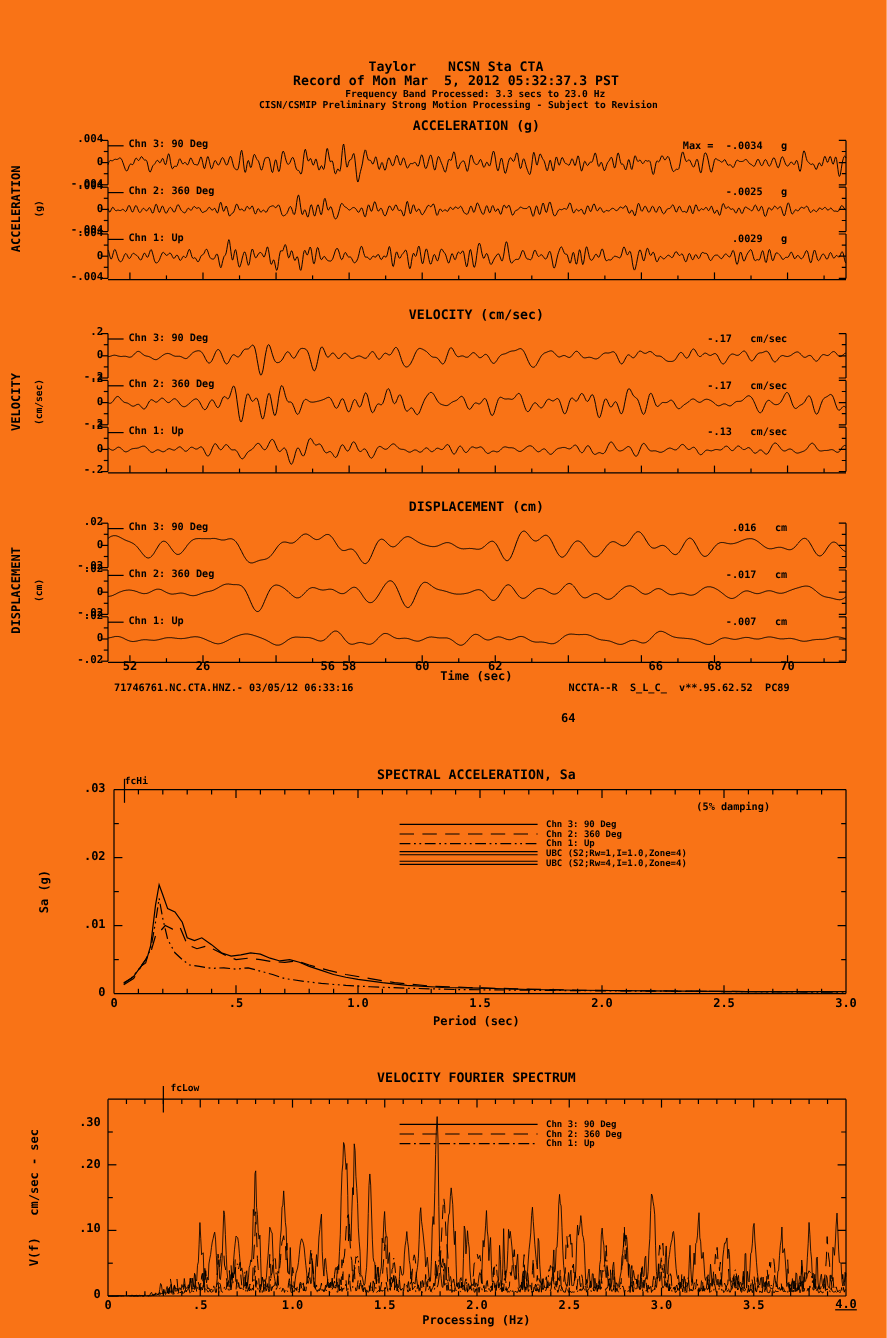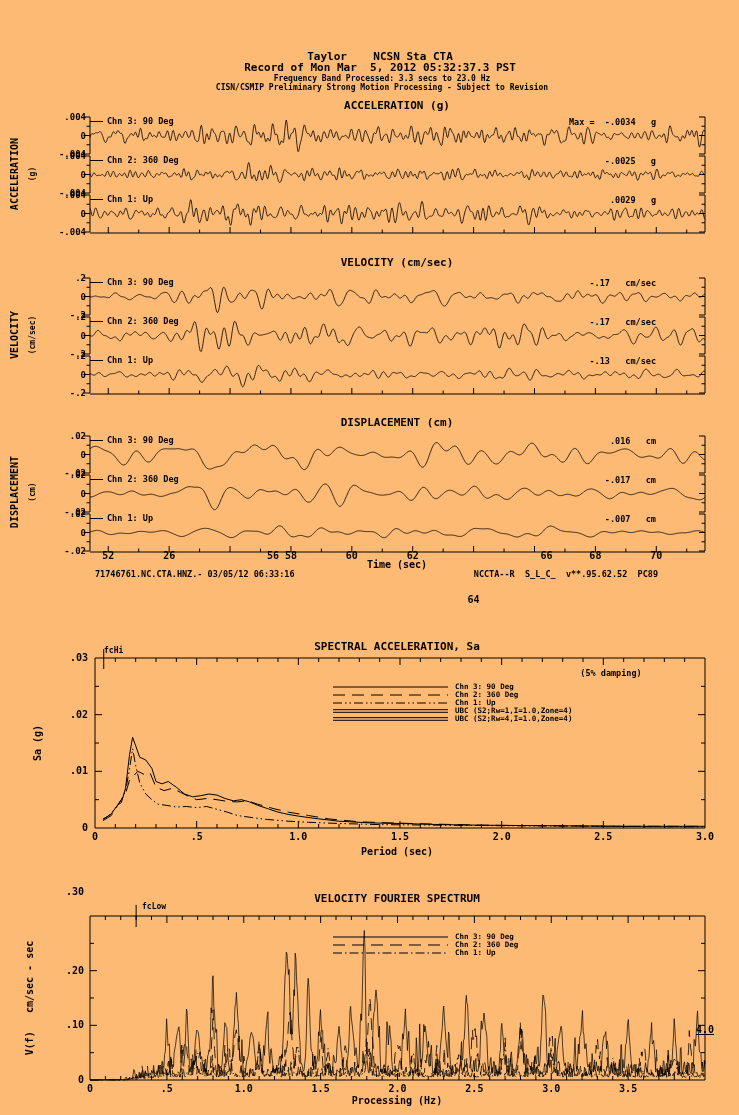--- a/index.html
+++ b/index.html
@@ -1,16 +1,16 @@
 <!DOCTYPE html>
 <html><head>
 <meta charset="utf-8">
 <style>
   html,body{margin:0;padding:0;background:#fff;}
-  .page{position:relative;width:739px;height:1115px;background:#fdba74;overflow:hidden;
+  .page{position:relative;width:739px;height:1115px;background:#f97316;overflow:hidden;
         font-family:"DejaVu Sans Mono","Liberation Mono",monospace;}
   #plot{position:absolute;left:0;top:0;}
   .lb{position:absolute;color:#000;white-space:pre;line-height:1;
       font-family:"DejaVu Sans Mono","Liberation Mono",monospace;}
   .c{transform:translate(-50%,-50%);}
   .r{transform:translate(-100%,-50%);}
   .l{transform:translateY(-50%);}
   .rot{transform:translate(-50%,-50%) rotate(-90deg);}
   .b{font-weight:bold;}
   .f7{font-size:7.5px;}
@@ -393,21 +393,21 @@
       <line x1="333" y1="937" x2="448" y2="937" stroke="#000" stroke-width="1"></line>
       <line x1="333" y1="945" x2="448" y2="945" stroke="#000" stroke-width="1" stroke-dasharray="12,7"></line>
       <line x1="333" y1="953" x2="448" y2="953" stroke="#000" stroke-width="1" stroke-dasharray="9,3,1.5,3"></line>
       <path d="M90.0 1080.0L90.7 1080.0L91.4 1080.0L92.1 1080.0L92.7 1080.0L93.4 1080.0L94.1 1080.0L94.8 1080.0L95.5 1080.0L96.2 1080.0L96.8 1080.0L97.5 1080.0L98.2 1079.9L98.9 1079.9L99.6 1079.9L100.3 1079.9L100.9 1079.9L101.6 1079.9L102.3 1079.8L103.0 1079.9L103.7 1079.9L104.4 1079.9L105.1 1079.9L105.7 1079.8L106.4 1079.9L107.1 1079.7L107.8 1079.8L108.5 1079.9L109.2 1079.9L109.8 1079.9L110.5 1079.9L111.2 1079.9L111.9 1079.9L112.6 1079.9L113.3 1079.9L113.9 1079.9L114.6 1079.9L115.3 1079.9L116.0 1079.9L116.7 1079.9L117.4 1079.8L118.0 1079.8L118.7 1079.9L119.4 1079.9L120.1 1079.9L120.8 1079.9L121.5 1079.9L122.2 1079.9L122.8 1079.9L123.5 1079.9L124.2 1079.8L124.9 1079.7L125.6 1079.8L126.3 1079.7L126.9 1079.5L127.6 1079.7L128.3 1079.4L129.0 1079.2L129.7 1077.4L130.4 1078.2L131.0 1079.4L131.7 1079.4L132.4 1079.0L133.1 1079.2L133.8 1078.7L134.5 1078.9L135.2 1078.0L135.8 1078.4L136.5 1074.4L137.2 1076.5L137.9 1078.9L138.6 1078.2L139.3 1076.1L139.9 1078.5L140.6 1076.6L141.3 1077.6L142.0 1076.9L142.7 1075.3L143.4 1077.9L144.0 1078.6L144.7 1078.2L145.4 1078.1L146.1 1078.1L146.8 1077.6L147.5 1078.3L148.1 1078.2L148.8 1077.3L149.5 1075.4L150.2 1077.5L150.9 1076.4L151.6 1075.8L152.3 1078.0L152.9 1077.4L153.6 1077.3L154.3 1074.0L155.0 1074.1L155.7 1077.4L156.4 1075.3L157.0 1072.4L157.7 1074.9L158.4 1077.6L159.1 1076.9L159.8 1077.4L160.5 1077.0L161.1 1075.8L161.8 1077.2L162.5 1071.3L163.2 1071.6L163.9 1076.5L164.6 1075.6L165.3 1068.6L165.9 1071.3L166.6 1075.0L167.3 1069.3L168.0 1073.8L168.7 1075.0L169.4 1070.9L170.0 1071.1L170.7 1076.9L171.4 1074.3L172.1 1074.5L172.8 1075.7L173.5 1076.8L174.1 1076.1L174.8 1075.2L175.5 1076.5L176.2 1076.8L176.9 1076.4L177.6 1076.3L178.2 1070.4L178.9 1071.9L179.6 1077.0L180.3 1077.0L181.0 1070.0L181.7 1067.2L182.4 1077.0L183.0 1069.2L183.7 1070.7L184.4 1076.1L185.1 1076.8L185.8 1076.6L186.5 1076.0L187.1 1071.9L187.8 1074.5L188.5 1074.3L189.2 1068.6L189.9 1073.0L190.6 1076.7L191.2 1075.8L191.9 1074.0L192.6 1074.8L193.3 1068.4L194.0 1070.3L194.7 1063.2L195.4 1060.1L196.0 1059.3L196.7 1053.8L197.4 1053.4L198.1 1053.4L198.8 1057.5L199.5 1054.6L200.1 1051.9L200.8 1064.2L201.5 1071.4L202.2 1071.5L202.9 1075.6L203.6 1062.4L204.2 1059.8L204.9 1076.7L205.6 1068.5L206.3 1077.0L207.0 1073.1L207.7 1074.7L208.3 1070.0L209.0 1076.8L209.7 1075.1L210.4 1073.3L211.1 1075.2L211.8 1062.7L212.5 1054.9L213.1 1076.4L213.8 1067.2L214.5 1071.8L215.2 1075.6L215.9 1074.3L216.6 1077.0L217.2 1069.1L217.9 1071.0L218.6 1077.0L219.3 1076.3L220.0 1072.3L220.7 1076.9L221.3 1067.7L222.0 1074.1L222.7 1071.4L223.4 1071.5L224.1 1076.5L224.8 1075.1L225.5 1065.5L226.1 1062.6L226.8 1060.6L227.5 1051.2L228.2 1048.4L228.9 1047.7L229.6 1050.0L230.2 1062.9L230.9 1064.4L231.6 1063.2L232.3 1073.7L233.0 1074.0L233.7 1073.1L234.3 1076.0L235.0 1076.0L235.7 1073.5L236.4 1074.2L237.1 1077.0L237.8 1074.4L238.4 1074.0L239.1 1075.6L239.8 1076.3L240.5 1068.9L241.2 1065.6L241.9 1073.0L242.6 1077.0L243.2 1077.0L243.9 1076.9L244.6 1075.7L245.3 1076.3L246.0 1073.9L246.7 1072.3L247.3 1077.0L248.0 1076.0L248.7 1076.5L249.4 1076.8L250.1 1070.1L250.8 1073.8L251.4 1072.2L252.1 1071.7L252.8 1075.6L253.5 1074.4L254.2 1075.5L254.9 1075.8L255.6 1069.5L256.2 1068.3L256.9 1067.5L257.6 1060.9L258.3 1052.3L259.0 1054.3L259.7 1044.6L260.3 1057.1L261.0 1060.6L261.7 1067.0L262.4 1073.5L263.1 1072.8L263.8 1070.8L264.4 1076.9L265.1 1075.1L265.8 1075.8L266.5 1075.2L267.2 1072.9L267.9 1069.2L268.5 1076.9L269.2 1074.7L269.9 1076.5L270.6 1075.5L271.3 1071.1L272.0 1075.8L272.7 1070.5L273.3 1068.3L274.0 1075.5L274.7 1077.0L275.4 1077.0L276.1 1076.4L276.8 1074.5L277.4 1073.1L278.1 1069.9L278.8 1067.6L279.5 1072.3L280.2 1076.4L280.9 1076.6L281.5 1076.8L282.2 1070.7L282.9 1071.3L283.6 1075.3L284.3 1071.7L285.0 1076.2L285.7 1073.6L286.3 1074.4L287.0 1072.4L287.7 1072.9L288.4 1067.0L289.1 1076.8L289.8 1076.1L290.4 1069.2L291.1 1060.7L291.8 1071.6L292.5 1076.1L293.2 1074.7L293.9 1073.1L294.5 1062.3L295.2 1062.4L295.9 1055.2L296.6 1047.3L297.3 1048.2L298.0 1047.0L298.6 1049.0L299.3 1060.6L300.0 1062.3L300.7 1070.9L301.4 1072.1L302.1 1075.1L302.8 1076.5L303.4 1073.8L304.1 1073.1L304.8 1076.8L305.5 1074.2L306.2 1076.6L306.9 1076.7L307.5 1076.4L308.2 1073.0L308.9 1070.2L309.6 1070.6L310.3 1075.2L311.0 1076.9L311.6 1075.6L312.3 1069.0L313.0 1071.6L313.7 1077.0L314.4 1076.6L315.1 1075.7L315.8 1075.5L316.4 1076.5L317.1 1075.3L317.8 1075.2L318.5 1076.2L319.2 1075.1L319.9 1076.0L320.5 1075.0L321.2 1074.4L321.9 1068.6L322.6 1073.0L323.3 1076.2L324.0 1077.0L324.6 1073.0L325.3 1068.8L326.0 1072.4L326.7 1057.9L327.4 1056.5L328.1 1048.4L328.7 1052.2L329.4 1058.4L330.1 1068.1L330.8 1070.9L331.5 1075.1L332.2 1076.7L332.9 1073.6L333.5 1074.3L334.2 1075.2L334.9 1075.3L335.6 1074.1L336.3 1076.0L337.0 1069.8L337.6 1071.9L338.3 1072.8L339.0 1071.1L339.7 1076.4L340.4 1076.4L341.1 1074.3L341.7 1075.8L342.4 1059.6L343.1 1066.4L343.8 1074.8L344.5 1073.8L345.2 1073.0L345.9 1071.8L346.5 1076.6L347.2 1076.5L347.9 1072.3L348.6 1070.7L349.3 1076.4L350.0 1076.9L350.6 1076.3L351.3 1075.9L352.0 1077.0L352.7 1076.2L353.4 1076.1L354.1 1076.7L354.7 1075.5L355.4 1069.3L356.1 1067.6L356.8 1075.0L357.5 1074.0L358.2 1071.9L358.8 1076.2L359.5 1076.3L360.2 1076.8L360.9 1076.2L361.6 1075.9L362.3 1073.4L363.0 1063.2L363.6 1060.2L364.3 1064.9L365.0 1056.3L365.7 1053.2L366.4 1038.7L367.1 1051.0L367.7 1054.0L368.4 1057.7L369.1 1048.9L369.8 1062.8L370.5 1072.0L371.2 1072.1L371.8 1068.6L372.5 1075.4L373.2 1065.9L373.9 1075.1L374.6 1075.1L375.3 1075.4L376.0 1070.9L376.6 1077.0L377.3 1075.2L378.0 1075.7L378.7 1076.2L379.4 1072.5L380.1 1075.6L380.7 1069.0L381.4 1071.0L382.1 1073.9L382.8 1073.0L383.5 1076.1L384.2 1076.7L384.8 1068.6L385.5 1075.2L386.2 1070.6L386.9 1073.7L387.6 1076.1L388.3 1075.2L388.9 1068.0L389.6 1076.8L390.3 1068.2L391.0 1074.1L391.7 1073.7L392.4 1073.6L393.1 1075.3L393.7 1070.8L394.4 1069.9L395.1 1076.5L395.8 1076.9L396.5 1074.1L397.2 1075.2L397.8 1073.0L398.5 1070.0L399.2 1077.0L399.9 1072.4L400.6 1071.8L401.3 1072.8L401.9 1075.6L402.6 1074.6L403.3 1071.2L404.0 1076.6L404.7 1073.8L405.4 1075.7L406.1 1076.6L406.7 1076.8L407.4 1073.7L408.1 1074.5L408.8 1076.4L409.5 1075.4L410.2 1072.9L410.8 1066.8L411.5 1058.4L412.2 1055.6L412.9 1053.4L413.6 1053.5L414.3 1062.9L414.9 1064.0L415.6 1068.8L416.3 1074.4L417.0 1074.3L417.7 1073.0L418.4 1076.7L419.0 1069.4L419.7 1075.7L420.4 1064.7L421.1 1059.0L421.8 1073.7L422.5 1075.9L423.2 1077.0L423.8 1076.0L424.5 1076.6L425.2 1076.0L425.9 1074.7L426.6 1076.8L427.3 1075.4L427.9 1076.6L428.6 1075.8L429.3 1075.9L430.0 1076.7L430.7 1076.7L431.4 1076.9L432.0 1075.4L432.7 1076.1L433.4 1076.8L434.1 1074.0L434.8 1072.0L435.5 1075.9L436.2 1062.9L436.8 1066.7L437.5 1076.7L438.2 1070.0L438.9 1069.3L439.6 1071.6L440.3 1076.2L440.9 1074.7L441.6 1075.3L442.3 1076.4L443.0 1077.0L443.7 1074.3L444.4 1076.7L445.0 1072.6L445.7 1073.3L446.4 1075.8L447.1 1069.9L447.8 1062.9L448.5 1072.9L449.1 1076.8L449.8 1073.1L450.5 1067.3L451.2 1076.8L451.9 1065.7L452.6 1074.7L453.3 1071.5L453.9 1074.2L454.6 1075.8L455.3 1074.1L456.0 1069.7L456.7 1067.7L457.4 1058.1L458.0 1059.0L458.7 1054.6L459.4 1056.3L460.1 1055.3L460.8 1062.2L461.5 1068.6L462.1 1071.8L462.8 1075.4L463.5 1074.2L464.2 1074.6L464.9 1077.0L465.6 1074.5L466.3 1071.2L466.9 1071.2L467.6 1076.5L468.3 1073.9L469.0 1075.1L469.7 1076.6L470.4 1076.7L471.0 1077.0L471.7 1074.3L472.4 1070.0L473.1 1074.4L473.8 1076.9L474.5 1077.0L475.1 1075.9L475.8 1077.0L476.5 1076.9L477.2 1076.6L477.9 1076.8L478.6 1076.6L479.2 1076.7L479.9 1077.0L480.6 1075.7L481.3 1076.4L482.0 1074.0L482.7 1073.6L483.4 1075.6L484.0 1074.0L484.7 1075.5L485.4 1074.9L486.1 1073.0L486.8 1071.4L487.5 1075.3L488.1 1071.9L488.8 1076.8L489.5 1076.0L490.2 1074.2L490.9 1074.5L491.6 1075.2L492.2 1074.3L492.9 1077.0L493.6 1076.9L494.3 1077.0L495.0 1072.5L495.7 1072.6L496.4 1073.2L497.0 1068.4L497.7 1076.3L498.4 1072.2L499.1 1073.6L499.8 1066.0L500.5 1074.5L501.1 1073.6L501.8 1058.6L502.5 1059.7L503.2 1058.8L503.9 1051.5L504.6 1051.0L505.2 1036.4L505.9 1055.9L506.6 1059.6L507.3 1066.1L508.0 1065.7L508.7 1072.6L509.3 1075.0L510.0 1076.2L510.7 1075.4L511.4 1071.2L512.1 1073.7L512.8 1076.8L513.5 1075.8L514.1 1073.4L514.8 1075.8L515.5 1077.0L516.2 1075.7L516.9 1073.6L517.6 1074.6L518.2 1074.3L518.9 1071.6L519.6 1073.1L520.3 1077.0L521.0 1075.0L521.7 1076.3L522.3 1076.7L523.0 1076.9L523.7 1075.2L524.4 1073.3L525.1 1077.0L525.8 1068.9L526.5 1068.1L527.1 1075.8L527.8 1076.7L528.5 1071.7L529.2 1072.5L529.9 1074.3L530.6 1066.0L531.2 1069.3L531.9 1072.0L532.6 1073.9L533.3 1073.9L534.0 1059.4L534.7 1066.0L535.3 1076.3L536.0 1072.1L536.7 1073.5L537.4 1068.7L538.1 1063.5L538.8 1072.6L539.4 1076.7L540.1 1076.8L540.8 1076.2L541.5 1073.5L542.2 1070.5L542.9 1077.0L543.6 1075.1L544.2 1075.4L544.9 1074.2L545.6 1074.1L546.3 1071.2L547.0 1073.8L547.7 1065.9L548.3 1064.3L549.0 1061.3L549.7 1060.5L550.4 1055.6L551.1 1047.5L551.8 1058.1L552.4 1056.9L553.1 1064.6L553.8 1064.3L554.5 1069.8L555.2 1072.4L555.9 1066.3L556.6 1068.6L557.2 1075.8L557.9 1074.1L558.6 1074.1L559.3 1072.1L560.0 1076.6L560.7 1076.4L561.3 1072.9L562.0 1072.5L562.7 1077.0L563.4 1076.8L564.1 1075.1L564.8 1076.1L565.4 1069.1L566.1 1071.3L566.8 1073.6L567.5 1068.6L568.2 1069.4L568.9 1076.6L569.5 1071.9L570.2 1076.2L570.9 1077.0L571.6 1074.9L572.3 1077.0L573.0 1067.1L573.7 1064.0L574.3 1072.8L575.0 1076.1L575.7 1077.0L576.4 1072.1L577.1 1066.1L577.8 1073.8L578.4 1075.7L579.1 1074.8L579.8 1073.1L580.5 1066.3L581.2 1069.5L581.9 1076.3L582.5 1073.1L583.2 1076.9L583.9 1076.8L584.6 1072.8L585.3 1076.0L586.0 1072.1L586.7 1073.4L587.3 1076.1L588.0 1076.7L588.7 1075.4L589.4 1075.1L590.1 1062.3L590.8 1066.6L591.4 1077.0L592.1 1076.4L592.8 1075.8L593.5 1076.1L594.2 1077.0L594.9 1075.0L595.5 1070.1L596.2 1073.3L596.9 1076.9L597.6 1076.4L598.3 1077.0L599.0 1076.1L599.6 1070.2L600.3 1066.3L601.0 1072.4L601.7 1076.5L602.4 1074.7L603.1 1077.1L603.8 1076.3L604.4 1075.5L605.1 1072.9L605.8 1077.1L606.5 1073.0L607.2 1074.3L607.9 1076.7L608.5 1076.9L609.2 1075.0L609.9 1066.3L610.6 1064.6L611.3 1067.9L612.0 1059.4L612.6 1058.5L613.3 1058.2L614.0 1065.3L614.7 1071.4L615.4 1074.8L616.1 1075.0L616.8 1072.3L617.4 1076.3L618.1 1076.9L618.8 1072.3L619.5 1063.5L620.2 1073.2L620.9 1074.0L621.5 1075.1L622.2 1076.3L622.9 1077.1L623.6 1073.7L624.3 1076.7L625.0 1072.5L625.6 1070.9L626.3 1074.9L627.0 1077.2L627.7 1074.3L628.4 1068.9L629.1 1069.3L629.7 1075.0L630.4 1076.7L631.1 1073.2L631.8 1069.8L632.5 1073.0L633.2 1077.0L633.9 1075.9L634.5 1077.0L635.2 1077.2L635.9 1071.8L636.6 1070.6L637.3 1076.3L638.0 1066.5L638.6 1069.8L639.3 1076.5L640.0 1077.2L640.7 1077.2L641.4 1077.0L642.1 1074.1L642.7 1070.9L643.4 1072.0L644.1 1076.0L644.8 1077.3L645.5 1077.0L646.2 1075.6L646.9 1076.1L647.5 1076.6L648.2 1075.9L648.9 1077.0L649.6 1074.9L650.3 1074.3L651.0 1076.4L651.6 1072.0L652.3 1075.6L653.0 1076.5L653.7 1075.8L654.4 1075.9L655.1 1076.1L655.7 1077.3L656.4 1077.2L657.1 1073.9L657.8 1070.1L658.5 1077.3L659.2 1070.3L659.8 1074.7L660.5 1076.4L661.2 1076.5L661.9 1070.7L662.6 1076.5L663.3 1073.3L664.0 1076.4L664.6 1075.8L665.3 1076.3L666.0 1070.8L666.7 1077.3L667.4 1067.4L668.1 1069.4L668.7 1076.5L669.4 1071.3L670.1 1066.0L670.8 1059.0L671.5 1059.7L672.2 1065.3L672.8 1061.9L673.5 1060.8L674.2 1059.0L674.9 1059.9L675.6 1060.8L676.3 1062.9L677.0 1068.8L677.6 1066.9L678.3 1071.6L679.0 1074.5L679.7 1075.3L680.4 1075.4L681.1 1073.2L681.7 1076.0L682.4 1077.4L683.1 1076.8L683.8 1075.6L684.5 1076.8L685.2 1077.2L685.8 1077.5L686.5 1073.1L687.2 1069.5L687.9 1075.6L688.6 1075.0L689.3 1073.9L689.9 1076.3L690.6 1076.0L691.3 1075.4L692.0 1077.3L692.7 1073.2L693.4 1075.8L694.1 1076.4L694.7 1076.7L695.4 1076.6L696.1 1076.0L696.8 1077.0L697.5 1076.8L698.2 1076.7L698.8 1077.6L699.5 1077.0L700.2 1077.0L700.9 1076.6L701.6 1077.0L702.3 1076.1L702.9 1072.9L703.6 1076.8L704.3 1074.7L705.0 1075.0" fill="none" stroke="#000" stroke-width="0.8" stroke-dasharray="9,3,1.5,3"></path>
       <path d="M90.0 1080.0L90.7 1080.0L91.4 1080.0L92.1 1080.0L92.7 1080.0L93.4 1080.0L94.1 1080.0L94.8 1080.0L95.5 1080.0L96.2 1080.0L96.8 1080.0L97.5 1080.0L98.2 1079.9L98.9 1079.9L99.6 1079.9L100.3 1079.9L100.9 1079.9L101.6 1079.9L102.3 1079.8L103.0 1079.8L103.7 1079.9L104.4 1079.9L105.1 1079.9L105.7 1079.9L106.4 1079.9L107.1 1079.9L107.8 1079.7L108.5 1079.6L109.2 1079.9L109.8 1079.7L110.5 1079.6L111.2 1079.8L111.9 1079.9L112.6 1079.8L113.3 1079.8L113.9 1079.9L114.6 1079.9L115.3 1079.9L116.0 1079.5L116.7 1079.5L117.4 1079.9L118.0 1079.7L118.7 1079.8L119.4 1079.9L120.1 1079.9L120.8 1079.7L121.5 1079.8L122.2 1079.9L122.8 1079.9L123.5 1079.9L124.2 1079.7L124.9 1079.6L125.6 1079.7L126.3 1078.7L126.9 1078.7L127.6 1079.5L128.3 1079.2L129.0 1079.0L129.7 1079.1L130.4 1079.3L131.0 1078.7L131.7 1078.6L132.4 1078.6L133.1 1076.9L133.8 1078.4L134.5 1077.9L135.2 1078.1L135.8 1077.1L136.5 1074.5L137.2 1077.5L137.9 1077.6L138.6 1077.6L139.3 1077.4L139.9 1075.4L140.6 1078.2L141.3 1072.6L142.0 1065.7L142.7 1070.2L143.4 1078.1L144.0 1074.0L144.7 1077.8L145.4 1071.6L146.1 1073.3L146.8 1074.5L147.5 1066.0L148.1 1072.9L148.8 1077.1L149.5 1076.5L150.2 1077.2L150.9 1076.3L151.6 1076.7L152.3 1077.3L152.9 1074.5L153.6 1070.2L154.3 1073.2L155.0 1076.7L155.7 1075.5L156.4 1076.8L157.0 1076.8L157.7 1076.2L158.4 1069.4L159.1 1065.0L159.8 1076.4L160.5 1065.1L161.1 1072.6L161.8 1065.0L162.5 1057.9L163.2 1074.0L163.9 1071.8L164.6 1071.8L165.3 1075.2L165.9 1074.5L166.6 1070.3L167.3 1075.4L168.0 1063.2L168.7 1061.1L169.4 1073.8L170.0 1059.7L170.7 1075.5L171.4 1058.9L172.1 1066.2L172.8 1073.9L173.5 1073.1L174.1 1074.3L174.8 1074.0L175.5 1075.4L176.2 1074.5L176.9 1075.1L177.6 1075.2L178.2 1075.1L178.9 1071.9L179.6 1074.2L180.3 1073.2L181.0 1065.7L181.7 1045.1L182.4 1052.3L183.0 1055.6L183.7 1048.8L184.4 1044.8L185.1 1042.2L185.8 1042.4L186.5 1043.1L187.1 1054.2L187.8 1056.7L188.5 1064.4L189.2 1068.4L189.9 1072.2L190.6 1065.1L191.2 1058.8L191.9 1075.1L192.6 1054.7L193.3 1070.8L194.0 1060.5L194.7 1066.6L195.4 1061.5L196.0 1049.3L196.7 1074.8L197.4 1066.2L198.1 1074.9L198.8 1068.8L199.5 1072.3L200.1 1074.1L200.8 1073.1L201.5 1075.8L202.2 1075.9L202.9 1074.9L203.6 1074.6L204.2 1075.2L204.9 1073.7L205.6 1069.7L206.3 1070.3L207.0 1074.6L207.7 1075.8L208.3 1074.8L209.0 1074.5L209.7 1072.6L210.4 1067.9L211.1 1052.7L211.8 1040.0L212.5 1028.0L213.1 1009.8L213.8 1027.0L214.5 1048.7L215.2 1057.2L215.9 1069.8L216.6 1073.7L217.2 1074.8L217.9 1069.7L218.6 1064.2L219.3 1067.7L220.0 1075.9L220.7 1070.1L221.3 1074.0L222.0 1075.6L222.7 1072.9L223.4 1067.3L224.1 1073.8L224.8 1045.4L225.5 1051.1L226.1 1075.6L226.8 1073.8L227.5 1071.7L228.2 1071.9L228.9 1070.7L229.6 1067.6L230.2 1074.5L230.9 1073.0L231.6 1060.7L232.3 1060.2L233.0 1056.7L233.7 1050.3L234.3 1040.8L235.0 1034.9L235.7 1032.7L236.4 1029.8L237.1 1036.6L237.8 1035.8L238.4 1049.8L239.1 1035.9L239.8 1058.4L240.5 1063.9L241.2 1064.6L241.9 1074.0L242.6 1074.7L243.2 1065.6L243.9 1056.2L244.6 1061.8L245.3 1073.3L246.0 1074.1L246.7 1073.5L247.3 1075.2L248.0 1069.9L248.7 1071.9L249.4 1075.1L250.1 1068.8L250.8 1068.9L251.4 1075.3L252.1 1071.1L252.8 1069.1L253.5 1075.7L254.2 1070.6L254.9 1073.1L255.6 1068.9L256.2 1063.7L256.9 1064.6L257.6 1056.3L258.3 1050.1L259.0 1041.8L259.7 1049.1L260.3 1050.4L261.0 1058.4L261.7 1067.2L262.4 1070.5L263.1 1074.3L263.8 1075.3L264.4 1075.2L265.1 1075.8L265.8 1074.3L266.5 1074.1L267.2 1075.1L267.9 1074.0L268.5 1072.2L269.2 1074.2L269.9 1075.9L270.6 1075.5L271.3 1073.5L272.0 1072.5L272.7 1069.8L273.3 1064.9L274.0 1070.2L274.7 1073.2L275.4 1068.5L276.1 1075.2L276.8 1065.1L277.4 1072.2L278.1 1071.0L278.8 1062.2L279.5 1057.1L280.2 1056.1L280.9 1072.9L281.5 1058.9L282.2 1053.9L282.9 1075.7L283.6 1066.5L284.3 1070.8L285.0 1049.7L285.7 1066.6L286.3 1049.5L287.0 1046.8L287.7 1037.9L288.4 1024.9L289.1 1016.7L289.8 1012.8L290.4 1012.2L291.1 1024.0L291.8 1036.6L292.5 1047.0L293.2 1050.4L293.9 1068.1L294.5 1052.6L295.2 1054.1L295.9 1071.1L296.6 1075.8L297.3 1075.2L298.0 1070.3L298.6 1065.7L299.3 1074.3L300.0 1069.2L300.7 1068.8L301.4 1075.6L302.1 1071.1L302.8 1074.9L303.4 1073.5L304.1 1072.8L304.8 1075.8L305.5 1075.0L306.2 1075.6L306.9 1071.0L307.5 1070.5L308.2 1075.9L308.9 1068.8L309.6 1068.2L310.3 1075.9L311.0 1067.4L311.6 1071.1L312.3 1068.9L313.0 1054.2L313.7 1069.8L314.4 1065.0L315.1 1055.8L315.8 1070.0L316.4 1075.7L317.1 1074.1L317.8 1070.1L318.5 1065.7L319.2 1056.2L319.9 1046.9L320.5 1038.7L321.2 1030.3L321.9 1049.4L322.6 1061.2L323.3 1069.7L324.0 1065.5L324.6 1065.3L325.3 1075.3L326.0 1068.6L326.7 1070.3L327.4 1067.0L328.1 1062.8L328.7 1075.1L329.4 1061.0L330.1 1061.3L330.8 1075.8L331.5 1074.5L332.2 1071.8L332.9 1066.7L333.5 1073.5L334.2 1075.3L334.9 1074.1L335.6 1073.7L336.3 1075.2L337.0 1074.4L337.6 1074.1L338.3 1075.2L339.0 1075.4L339.7 1071.3L340.4 1068.0L341.1 1075.1L341.7 1072.3L342.4 1071.0L343.1 1066.3L343.8 1056.4L344.5 1048.9L345.2 1045.7L345.9 1048.5L346.5 1054.0L347.2 1065.5L347.9 1071.1L348.6 1073.6L349.3 1070.9L350.0 1075.4L350.6 1067.9L351.3 1075.2L352.0 1067.0L352.7 1068.6L353.4 1075.0L354.1 1071.5L354.7 1062.1L355.4 1070.0L356.1 1072.4L356.8 1066.0L357.5 1066.3L358.2 1064.6L358.8 1068.7L359.5 1075.6L360.2 1073.5L360.9 1072.8L361.6 1069.2L362.3 1071.5L363.0 1048.7L363.6 1055.8L364.3 1072.6L365.0 1070.7L365.7 1065.8L366.4 1057.2L367.1 1047.6L367.7 1034.5L368.4 1021.5L369.1 1007.8L369.8 998.0L370.5 1003.8L371.2 1018.4L371.8 1031.0L372.5 1038.2L373.2 1045.9L373.9 1061.2L374.6 1068.8L375.3 1063.2L376.0 1067.4L376.6 1075.6L377.3 1068.7L378.0 1065.8L378.7 1069.7L379.4 1073.9L380.1 1075.3L380.7 1074.2L381.4 1072.1L382.1 1074.2L382.8 1073.5L383.5 1065.8L384.2 1064.7L384.8 1068.6L385.5 1071.3L386.2 1074.0L386.9 1074.8L387.6 1068.1L388.3 1065.7L388.9 1071.5L389.6 1075.9L390.3 1075.2L391.0 1074.4L391.7 1071.5L392.4 1073.7L393.1 1067.0L393.7 1064.2L394.4 1063.5L395.1 1053.3L395.8 1051.7L396.5 1048.2L397.2 1046.0L397.8 1045.2L398.5 1048.9L399.2 1047.6L399.9 1046.2L400.6 1051.9L401.3 1061.4L401.9 1069.2L402.6 1073.0L403.3 1073.8L404.0 1074.4L404.7 1074.9L405.4 1068.8L406.1 1067.1L406.7 1073.4L407.4 1075.5L408.1 1075.9L408.8 1072.7L409.5 1071.5L410.2 1075.3L410.8 1062.4L411.5 1056.3L412.2 1067.5L412.9 1075.6L413.6 1075.4L414.3 1068.5L414.9 1064.9L415.6 1073.4L416.3 1071.2L417.0 1064.3L417.7 1068.7L418.4 1075.8L419.0 1071.9L419.7 1070.7L420.4 1074.3L421.1 1075.2L421.8 1073.5L422.5 1075.4L423.2 1073.7L423.8 1073.3L424.5 1072.1L425.2 1060.4L425.9 1063.0L426.6 1058.5L427.3 1048.7L427.9 1047.6L428.6 1041.4L429.3 1053.5L430.0 1060.0L430.7 1066.9L431.4 1072.4L432.0 1074.1L432.7 1075.6L433.4 1075.2L434.1 1074.3L434.8 1068.4L435.5 1075.9L436.2 1052.5L436.8 1045.5L437.5 1069.8L438.2 1075.2L438.9 1072.0L439.6 1059.8L440.3 1066.3L440.9 1075.9L441.6 1070.9L442.3 1071.5L443.0 1075.2L443.7 1058.7L444.4 1047.9L445.0 1066.7L445.7 1072.1L446.4 1070.0L447.1 1075.8L447.8 1075.6L448.5 1070.9L449.1 1065.5L449.8 1068.1L450.5 1069.3L451.2 1069.5L451.9 1074.1L452.6 1074.5L453.3 1072.3L453.9 1071.3L454.6 1067.0L455.3 1064.0L456.0 1069.9L456.7 1075.9L457.4 1073.5L458.0 1074.7L458.7 1075.7L459.4 1073.3L460.1 1062.6L460.8 1055.6L461.5 1065.3L462.1 1073.5L462.8 1071.1L463.5 1067.6L464.2 1075.4L464.9 1058.4L465.6 1066.8L466.3 1067.3L466.9 1057.3L467.6 1071.2L468.3 1074.0L469.0 1067.5L469.7 1068.5L470.4 1062.4L471.0 1061.1L471.7 1037.4L472.4 1030.2L473.1 1039.7L473.8 1030.3L474.5 1030.3L475.1 1028.6L475.8 1037.0L476.5 1032.4L477.2 1056.3L477.9 1053.4L478.6 1067.7L479.2 1060.2L479.9 1064.8L480.6 1074.7L481.3 1068.5L482.0 1062.9L482.7 1061.1L483.4 1070.4L484.0 1072.3L484.7 1062.3L485.4 1065.5L486.1 1073.5L486.8 1075.8L487.5 1075.6L488.1 1070.0L488.8 1066.3L489.5 1074.5L490.2 1071.3L490.9 1073.9L491.6 1070.5L492.2 1067.4L492.9 1075.6L493.6 1072.7L494.3 1074.2L495.0 1075.8L495.7 1075.5L496.4 1072.8L497.0 1072.1L497.7 1075.3L498.4 1068.6L499.1 1074.4L499.8 1067.1L500.5 1058.5L501.1 1064.9L501.8 1071.1L502.5 1072.2L503.2 1071.5L503.9 1072.1L504.6 1075.3L505.2 1073.4L505.9 1073.6L506.6 1072.0L507.3 1065.9L508.0 1075.4L508.7 1058.2L509.3 1069.6L510.0 1062.9L510.7 1058.4L511.4 1074.9L512.1 1064.0L512.8 1075.5L513.5 1068.9L514.1 1074.6L514.8 1072.2L515.5 1072.5L516.2 1072.7L516.9 1068.8L517.6 1069.8L518.2 1055.5L518.9 1052.7L519.6 1039.5L520.3 1021.4L521.0 1049.3L521.7 1029.3L522.3 1049.8L523.0 1054.7L523.7 1051.9L524.4 1073.8L525.1 1072.8L525.8 1066.6L526.5 1054.6L527.1 1073.4L527.8 1067.6L528.5 1072.5L529.2 1073.4L529.9 1074.5L530.6 1075.9L531.2 1070.2L531.9 1061.0L532.6 1071.5L533.3 1074.8L534.0 1072.8L534.7 1056.7L535.3 1065.6L536.0 1072.4L536.7 1066.7L537.4 1074.5L538.1 1075.9L538.8 1075.0L539.4 1075.6L540.1 1070.8L540.8 1074.3L541.5 1072.8L542.2 1074.0L542.9 1073.9L543.6 1075.5L544.2 1067.2L544.9 1063.5L545.6 1074.8L546.3 1067.3L547.0 1064.1L547.7 1068.0L548.3 1063.0L549.0 1046.5L549.7 1037.7L550.4 1041.5L551.1 1042.7L551.8 1039.1L552.4 1036.0L553.1 1052.0L553.8 1057.2L554.5 1061.7L555.2 1071.6L555.9 1072.9L556.6 1068.2L557.2 1062.2L557.9 1075.8L558.6 1061.4L559.3 1063.3L560.0 1074.2L560.7 1075.6L561.3 1073.3L562.0 1073.9L562.7 1074.9L563.4 1071.7L564.1 1070.8L564.8 1075.3L565.4 1070.4L566.1 1075.7L566.8 1068.3L567.5 1075.9L568.2 1060.4L568.9 1067.0L569.5 1069.9L570.2 1063.7L570.9 1075.9L571.6 1068.5L572.3 1073.7L573.0 1074.8L573.7 1075.2L574.3 1075.9L575.0 1075.5L575.7 1074.4L576.4 1075.0L577.1 1075.9L577.8 1074.1L578.4 1070.1L579.1 1068.6L579.8 1070.9L580.5 1072.8L581.2 1074.1L581.9 1075.6L582.5 1075.8L583.2 1074.9L583.9 1075.6L584.6 1066.7L585.3 1064.3L586.0 1075.9L586.7 1069.1L587.3 1074.8L588.0 1074.2L588.7 1073.7L589.4 1066.4L590.1 1074.8L590.8 1071.9L591.4 1075.2L592.1 1068.5L592.8 1073.0L593.5 1066.9L594.2 1066.5L594.9 1056.4L595.5 1056.5L596.2 1045.2L596.9 1048.8L597.6 1039.5L598.3 1050.1L599.0 1051.3L599.6 1059.0L600.3 1051.7L601.0 1063.0L601.7 1072.2L602.4 1073.8L603.1 1074.6L603.8 1069.3L604.4 1070.9L605.1 1073.0L605.8 1071.1L606.5 1070.1L607.2 1057.5L607.9 1071.6L608.5 1072.4L609.2 1073.9L609.9 1074.5L610.6 1071.9L611.3 1069.3L612.0 1068.3L612.6 1076.0L613.3 1063.4L614.0 1064.9L614.7 1075.0L615.4 1067.7L616.1 1075.2L616.8 1072.7L617.4 1075.4L618.1 1073.2L618.8 1072.4L619.5 1074.8L620.2 1076.0L620.9 1075.2L621.5 1073.6L622.2 1075.6L622.9 1073.2L623.6 1071.0L624.3 1075.1L625.0 1075.8L625.6 1073.9L626.3 1064.4L627.0 1067.7L627.7 1074.2L628.4 1063.5L629.1 1069.5L629.7 1075.4L630.4 1072.1L631.1 1064.7L631.8 1072.0L632.5 1073.5L633.2 1073.5L633.9 1075.1L634.5 1075.0L635.2 1075.1L635.9 1075.4L636.6 1075.8L637.3 1075.6L638.0 1074.2L638.6 1071.5L639.3 1057.3L640.0 1066.1L640.7 1062.0L641.4 1051.9L642.1 1056.2L642.7 1048.1L643.4 1047.0L644.1 1048.5L644.8 1049.4L645.5 1055.7L646.2 1067.0L646.9 1069.4L647.5 1069.7L648.2 1074.0L648.9 1074.2L649.6 1072.8L650.3 1075.4L651.0 1069.0L651.6 1074.5L652.3 1072.7L653.0 1073.6L653.7 1076.0L654.4 1076.3L655.1 1076.3L655.7 1066.9L656.4 1049.8L657.1 1062.9L657.8 1076.2L658.5 1076.4L659.2 1070.8L659.8 1076.4L660.5 1062.8L661.2 1068.1L661.9 1073.4L662.6 1074.0L663.3 1068.5L664.0 1067.6L664.6 1075.4L665.3 1074.6L666.0 1069.3L666.7 1069.0L667.4 1070.0L668.1 1055.2L668.7 1069.4L669.4 1075.9L670.1 1076.1L670.8 1071.8L671.5 1074.7L672.2 1076.4L672.8 1075.2L673.5 1073.4L674.2 1076.3L674.9 1071.6L675.6 1074.6L676.3 1074.1L677.0 1071.3L677.6 1074.9L678.3 1075.0L679.0 1068.8L679.7 1065.5L680.4 1069.9L681.1 1074.7L681.7 1074.6L682.4 1071.9L683.1 1074.6L683.8 1074.2L684.5 1070.9L685.2 1074.5L685.8 1075.3L686.5 1071.6L687.2 1064.5L687.9 1058.7L688.6 1049.4L689.3 1030.5L689.9 1040.3L690.6 1047.5L691.3 1052.4L692.0 1067.5L692.7 1067.0L693.4 1074.0L694.1 1064.5L694.7 1071.7L695.4 1076.5L696.1 1076.0L696.8 1072.4L697.5 1074.9L698.2 1076.7L698.8 1075.7L699.5 1075.3L700.2 1076.0L700.9 1075.6L701.6 1072.1L702.3 1062.0L702.9 1069.8L703.6 1072.8L704.3 1060.2L705.0 1064.9" fill="none" stroke="#000" stroke-width="0.8" stroke-dasharray="12,7"></path>
       <path d="M90.0 1080.0L90.7 1080.0L91.4 1080.0L92.1 1080.0L92.7 1080.0L93.4 1080.0L94.1 1080.0L94.8 1080.0L95.5 1080.0L96.2 1080.0L96.8 1080.0L97.5 1080.0L98.2 1079.9L98.9 1079.8L99.6 1079.6L100.3 1079.7L100.9 1079.9L101.6 1079.9L102.3 1079.8L103.0 1079.8L103.7 1079.8L104.4 1079.7L105.1 1079.8L105.7 1079.9L106.4 1079.8L107.1 1079.7L107.8 1079.8L108.5 1079.8L109.2 1079.7L109.8 1079.4L110.5 1079.5L111.2 1079.9L111.9 1079.8L112.6 1079.8L113.3 1079.4L113.9 1079.5L114.6 1079.9L115.3 1079.8L116.0 1079.9L116.7 1079.9L117.4 1079.7L118.0 1079.6L118.7 1079.8L119.4 1079.9L120.1 1079.6L120.8 1079.1L121.5 1079.5L122.2 1079.8L122.8 1079.6L123.5 1079.8L124.2 1079.8L124.9 1079.3L125.6 1077.6L126.3 1076.9L126.9 1078.7L127.6 1079.0L128.3 1078.5L129.0 1078.7L129.7 1078.4L130.4 1078.2L131.0 1078.8L131.7 1078.1L132.4 1078.5L133.1 1074.5L133.8 1069.6L134.5 1070.7L135.2 1075.6L135.8 1078.1L136.5 1078.0L137.2 1077.0L137.9 1077.5L138.6 1074.7L139.3 1072.1L139.9 1077.2L140.6 1073.6L141.3 1076.6L142.0 1071.5L142.7 1070.1L143.4 1076.2L144.0 1076.8L144.7 1072.8L145.4 1070.8L146.1 1076.0L146.8 1075.5L147.5 1076.0L148.1 1073.6L148.8 1075.9L149.5 1073.3L150.2 1073.3L150.9 1075.2L151.6 1070.5L152.3 1072.9L152.9 1072.5L153.6 1065.4L154.3 1071.4L155.0 1073.6L155.7 1073.5L156.4 1072.4L157.0 1070.6L157.7 1073.6L158.4 1065.4L159.1 1068.3L159.8 1074.3L160.5 1073.4L161.1 1073.9L161.8 1073.4L162.5 1069.7L163.2 1066.4L163.9 1067.3L164.6 1054.4L165.3 1051.6L165.9 1037.3L166.6 1018.8L167.3 1032.1L168.0 1045.6L168.7 1044.5L169.4 1044.0L170.0 1066.4L170.7 1056.9L171.4 1062.8L172.1 1069.0L172.8 1064.4L173.5 1066.7L174.1 1053.3L174.8 1049.0L175.5 1045.5L176.2 1039.7L176.9 1035.0L177.6 1032.2L178.2 1029.2L178.9 1026.8L179.6 1032.6L180.3 1046.4L181.0 1062.5L181.7 1054.7L182.4 1049.8L183.0 1065.4L183.7 1066.3L184.4 1059.2L185.1 1048.8L185.8 1029.2L186.5 1009.0L187.1 1012.0L187.8 1028.7L188.5 1045.3L189.2 1060.2L189.9 1066.4L190.6 1068.2L191.2 1072.2L191.9 1072.2L192.6 1065.4L193.3 1060.8L194.0 1064.7L194.7 1050.2L195.4 1041.5L196.0 1036.0L196.7 1030.1L197.4 1030.9L198.1 1031.5L198.8 1036.0L199.5 1044.8L200.1 1052.1L200.8 1058.8L201.5 1056.6L202.2 1060.3L202.9 1067.9L203.6 1071.9L204.2 1070.8L204.9 1062.7L205.6 1059.0L206.3 1070.9L207.0 1064.9L207.7 1056.0L208.3 1054.4L209.0 1049.9L209.7 1051.5L210.4 1037.6L211.1 1007.8L211.8 1013.1L212.5 977.9L213.1 975.7L213.8 1006.1L214.5 1012.2L215.2 1027.2L215.9 1032.6L216.6 1029.3L217.2 1048.5L217.9 1071.2L218.6 1064.8L219.3 1067.0L220.0 1068.2L220.7 1066.4L221.3 1067.3L222.0 1064.6L222.7 1054.3L223.4 1046.1L224.1 1035.7L224.8 1022.7L225.5 1024.4L226.1 1026.7L226.8 1027.5L227.5 1046.8L228.2 1061.0L228.9 1065.6L229.6 1069.9L230.2 1071.5L230.9 1068.7L231.6 1059.4L232.3 1061.0L233.0 1044.0L233.7 1031.0L234.3 1025.0L235.0 1006.2L235.7 1004.3L236.4 992.4L237.1 1004.9L237.8 1018.6L238.4 1023.3L239.1 1043.1L239.8 1059.0L240.5 1061.4L241.2 1061.8L241.9 1039.6L242.6 1058.1L243.2 1072.8L243.9 1071.3L244.6 1072.8L245.3 1072.6L246.0 1066.6L246.7 1061.0L247.3 1059.1L248.0 1056.7L248.7 1052.1L249.4 1045.2L250.1 1037.9L250.8 1033.7L251.4 1032.3L252.1 1034.2L252.8 1036.0L253.5 1040.0L254.2 1047.7L254.9 1054.5L255.6 1061.0L256.2 1069.0L256.9 1069.5L257.6 1066.1L258.3 1064.7L259.0 1069.8L259.7 1067.8L260.3 1052.1L261.0 1061.7L261.7 1072.5L262.4 1072.2L263.1 1054.4L263.8 1045.5L264.4 1055.4L265.1 1045.2L265.8 1030.9L266.5 1024.7L267.2 1016.7L267.9 1011.8L268.5 1042.8L269.2 1055.2L269.9 1063.4L270.6 1049.4L271.3 1048.7L272.0 1057.9L272.7 1063.2L273.3 1070.2L274.0 1071.7L274.7 1069.4L275.4 1072.1L276.1 1071.5L276.8 1067.9L277.4 1070.5L278.1 1073.0L278.8 1073.1L279.5 1070.8L280.2 1071.5L280.9 1059.9L281.5 1055.2L282.2 1057.6L282.9 1042.9L283.6 1028.9L284.3 997.4L285.0 976.8L285.7 969.9L286.3 952.1L287.0 954.0L287.7 964.4L288.4 974.6L289.1 969.5L289.8 996.3L290.4 1034.2L291.1 1020.2L291.8 1031.8L292.5 1034.2L293.2 1009.3L293.9 989.7L294.5 995.7L295.2 953.2L295.9 958.7L296.6 980.4L297.3 990.5L298.0 1003.1L298.6 1023.2L299.3 1034.4L300.0 1042.7L300.7 1062.3L301.4 1063.0L302.1 1065.2L302.8 1068.7L303.4 1071.2L304.1 1069.8L304.8 1062.3L305.5 1056.1L306.2 1039.2L306.9 1011.2L307.5 987.8L308.2 978.3L308.9 987.6L309.6 1010.0L310.3 1033.2L311.0 1048.2L311.6 1051.4L312.3 1052.0L313.0 1065.2L313.7 1068.4L314.4 1056.2L315.1 1063.2L315.8 1069.4L316.4 1064.4L317.1 1059.6L317.8 1055.8L318.5 1031.8L319.2 1035.8L319.9 1017.0L320.5 1009.6L321.2 1024.9L321.9 1030.9L322.6 1030.6L323.3 1053.0L324.0 1047.5L324.6 1043.8L325.3 1069.4L326.0 1064.8L326.7 1065.8L327.4 1068.3L328.1 1065.0L328.7 1066.4L329.4 1073.0L330.1 1071.0L330.8 1070.1L331.5 1071.2L332.2 1073.1L332.9 1063.9L333.5 1055.1L334.2 1058.2L334.9 1062.4L335.6 1062.7L336.3 1060.9L337.0 1045.1L337.6 1038.2L338.3 1033.8L339.0 1026.3L339.7 1034.6L340.4 1039.9L341.1 1050.5L341.7 1053.8L342.4 1061.6L343.1 1069.6L343.8 1070.2L344.5 1068.3L345.2 1069.4L345.9 1070.1L346.5 1063.8L347.2 1060.3L347.9 1056.2L348.6 1048.9L349.3 1032.8L350.0 1011.1L350.6 1006.4L351.3 1017.7L352.0 1023.2L352.7 1029.2L353.4 1036.6L354.1 1043.0L354.7 1055.7L355.4 1053.1L356.1 1047.7L356.8 1055.5L357.5 1064.3L358.2 1068.0L358.8 1066.1L359.5 1051.1L360.2 1023.2L360.9 1013.8L361.6 1020.4L362.3 993.9L363.0 961.9L363.6 942.6L364.3 930.5L365.0 950.1L365.7 1005.5L366.4 1045.6L367.1 1059.9L367.7 1065.5L368.4 1072.3L369.1 1072.9L369.8 1066.6L370.5 1052.6L371.2 1055.5L371.8 1066.8L372.5 1048.8L373.2 1021.7L373.9 1012.5L374.6 1010.8L375.3 997.1L376.0 989.9L376.6 996.3L377.3 1003.9L378.0 1023.5L378.7 1037.2L379.4 1026.0L380.1 1053.4L380.7 1070.3L381.4 1072.4L382.1 1068.8L382.8 1071.9L383.5 1072.0L384.2 1073.1L384.8 1068.5L385.5 1072.9L386.2 1048.8L386.9 1021.7L387.6 1024.9L388.3 1044.9L388.9 1036.9L389.6 1025.6L390.3 1034.7L391.0 1040.0L391.7 1059.1L392.4 1067.6L393.1 1071.4L393.7 1070.7L394.4 1071.5L395.1 1065.7L395.8 1072.5L396.5 1069.0L397.2 1069.6L397.8 1072.1L398.5 1069.3L399.2 1063.3L399.9 1060.5L400.6 1062.7L401.3 1069.4L401.9 1050.8L402.6 1033.7L403.3 1039.2L404.0 1031.6L404.7 1021.0L405.4 1008.8L406.1 1025.9L406.7 1030.7L407.4 1050.5L408.1 1038.5L408.8 1031.3L409.5 1054.3L410.2 1067.9L410.8 1067.9L411.5 1067.8L412.2 1073.0L412.9 1071.1L413.6 1073.1L414.3 1067.9L414.9 1067.4L415.6 1066.8L416.3 1037.8L417.0 1049.5L417.7 1071.9L418.4 1067.2L419.0 1057.1L419.7 1023.9L420.4 1049.9L421.1 1067.4L421.8 1061.3L422.5 1057.0L423.2 1042.0L423.8 1024.5L424.5 1031.9L425.2 1026.1L425.9 1032.2L426.6 1039.1L427.3 1048.8L427.9 1055.6L428.6 1063.2L429.3 1066.4L430.0 1062.0L430.7 1051.5L431.4 1045.2L432.0 1060.6L432.7 1073.3L433.4 1072.8L434.1 1070.7L434.8 1073.3L435.5 1061.5L436.2 1059.1L436.8 1072.9L437.5 1058.8L438.2 1059.7L438.9 1067.8L439.6 1059.7L440.3 1049.2L440.9 1041.3L441.6 1035.1L442.3 1027.4L443.0 1012.9L443.7 1006.0L444.4 1017.8L445.0 1026.5L445.7 1036.9L446.4 1045.1L447.1 1052.2L447.8 1057.5L448.5 1032.0L449.1 1034.4L449.8 1053.9L450.5 1064.1L451.2 1070.9L451.9 1070.3L452.6 1065.4L453.3 1070.3L453.9 1073.2L454.6 1073.0L455.3 1073.4L456.0 1072.3L456.7 1073.2L457.4 1068.6L458.0 1071.6L458.7 1070.3L459.4 1067.9L460.1 1067.2L460.8 1054.4L461.5 1041.6L462.1 1060.2L462.8 1057.6L463.5 1040.1L464.2 1039.2L464.9 1026.4L465.6 1004.1L466.3 995.3L466.9 1002.8L467.6 1004.9L468.3 1022.8L469.0 1041.8L469.7 1054.4L470.4 1061.0L471.0 1068.2L471.7 1070.7L472.4 1072.2L473.1 1067.8L473.8 1060.4L474.5 1071.3L475.1 1062.5L475.8 1058.5L476.5 1071.3L477.2 1071.3L477.9 1071.3L478.6 1067.8L479.2 1065.9L479.9 1057.5L480.6 1034.0L481.3 1020.9L482.0 1029.3L482.7 1024.8L483.4 1020.4L484.0 1013.0L484.7 1019.4L485.4 1029.0L486.1 1031.1L486.8 1036.2L487.5 1054.3L488.1 1067.0L488.8 1069.6L489.5 1069.1L490.2 1061.5L490.9 1057.5L491.6 1067.7L492.2 1073.3L492.9 1072.1L493.6 1061.5L494.3 1061.6L495.0 1073.4L495.7 1065.2L496.4 1069.7L497.0 1072.4L497.7 1072.3L498.4 1070.4L499.1 1066.9L499.8 1053.7L500.5 1049.6L501.1 1029.1L501.8 1023.4L502.5 1033.0L503.2 1037.6L503.9 1053.2L504.6 1060.2L505.2 1064.7L505.9 1055.6L506.6 1067.0L507.3 1071.4L508.0 1069.8L508.7 1072.8L509.3 1072.8L510.0 1067.4L510.7 1055.2L511.4 1051.8L512.1 1062.9L512.8 1070.1L513.5 1069.8L514.1 1069.3L514.8 1071.6L515.5 1071.3L516.2 1067.3L516.9 1063.4L517.6 1059.8L518.2 1048.1L518.9 1044.7L519.6 1037.4L520.3 1028.2L521.0 1029.8L521.7 1032.2L522.3 1031.4L523.0 1041.8L523.7 1062.8L524.4 1053.6L525.1 1057.5L525.8 1070.2L526.5 1072.2L527.1 1065.3L527.8 1058.7L528.5 1062.7L529.2 1066.5L529.9 1066.0L530.6 1066.5L531.2 1069.9L531.9 1072.6L532.6 1073.2L533.3 1073.2L534.0 1069.9L534.7 1057.8L535.3 1055.5L536.0 1064.0L536.7 1063.0L537.4 1048.6L538.1 1046.8L538.8 1065.6L539.4 1066.1L540.1 1059.6L540.8 1041.9L541.5 1032.1L542.2 1008.9L542.9 995.0L543.6 996.4L544.2 1001.5L544.9 1005.4L545.6 1012.3L546.3 1038.2L547.0 1059.7L547.7 1065.6L548.3 1064.1L549.0 1053.1L549.7 1067.7L550.4 1064.8L551.1 1059.9L551.8 1071.1L552.4 1073.4L553.1 1072.0L553.8 1071.0L554.5 1048.0L555.2 1038.3L555.9 1061.5L556.6 1061.6L557.2 1049.8L557.9 1045.4L558.6 1039.6L559.3 1035.7L560.0 1033.2L560.7 1027.2L561.3 1026.2L562.0 1032.5L562.7 1047.3L563.4 1056.9L564.1 1062.7L564.8 1065.6L565.4 1062.8L566.1 1070.8L566.8 1070.9L567.5 1072.4L568.2 1071.4L568.9 1071.5L569.5 1071.9L570.2 1065.4L570.9 1065.8L571.6 1072.3L572.3 1071.7L573.0 1071.2L573.7 1068.9L574.3 1053.2L575.0 1037.7L575.7 1057.8L576.4 1068.6L577.1 1066.3L577.8 1055.8L578.4 1044.2L579.1 1053.8L579.8 1036.4L580.5 1035.5L581.2 1029.9L581.9 1018.4L582.5 1010.6L583.2 1031.5L583.9 1034.8L584.6 1048.6L585.3 1048.4L586.0 1043.6L586.7 1053.4L587.3 1063.8L588.0 1067.0L588.7 1064.7L589.4 1063.7L590.1 1069.2L590.8 1072.3L591.4 1066.2L592.1 1053.5L592.8 1061.7L593.5 1072.0L594.2 1065.5L594.9 1070.2L595.5 1069.6L596.2 1061.7L596.9 1066.5L597.6 1070.9L598.3 1065.9L599.0 1071.8L599.6 1072.7L600.3 1068.9L601.0 1070.4L601.7 1061.9L602.4 1047.5L603.1 1041.3L603.8 1036.0L604.4 1036.2L605.1 1034.4L605.8 1031.6L606.5 1048.8L607.2 1040.9L607.9 1045.6L608.5 1063.8L609.2 1071.9L609.9 1072.1L610.6 1068.8L611.3 1063.7L612.0 1065.6L612.6 1071.8L613.3 1073.6L614.0 1072.3L614.7 1065.0L615.4 1062.8L616.1 1072.4L616.8 1068.5L617.4 1069.0L618.1 1072.3L618.8 1066.8L619.5 1059.4L620.2 1073.7L620.9 1044.8L621.5 1044.6L622.2 1073.4L622.9 1059.5L623.6 1067.2L624.3 1068.3L625.0 1057.0L625.6 1044.7L626.3 1043.4L627.0 1036.0L627.7 1022.5L628.4 1019.5L629.1 1034.1L629.7 1041.6L630.4 1051.9L631.1 1060.6L631.8 1065.6L632.5 1069.9L633.2 1070.9L633.9 1064.9L634.5 1064.4L635.2 1073.4L635.9 1064.2L636.6 1072.0L637.3 1068.8L638.0 1072.3L638.6 1068.3L639.3 1068.8L640.0 1072.3L640.7 1067.5L641.4 1072.0L642.1 1073.7L642.7 1073.9L643.4 1073.4L644.1 1074.0L644.8 1068.8L645.5 1062.7L646.2 1067.4L646.9 1072.5L647.5 1069.7L648.2 1059.9L648.9 1058.3L649.6 1046.2L650.3 1037.7L651.0 1033.2L651.6 1022.5L652.3 1044.1L653.0 1042.5L653.7 1040.5L654.4 1049.9L655.1 1060.5L655.7 1072.1L656.4 1069.2L657.1 1069.6L657.8 1073.8L658.5 1071.1L659.2 1071.6L659.8 1068.8L660.5 1067.3L661.2 1074.2L661.9 1067.4L662.6 1074.0L663.3 1060.7L664.0 1061.6L664.6 1074.2L665.3 1073.6L666.0 1066.5L666.7 1063.2L667.4 1072.1L668.1 1050.0L668.7 1055.8L669.4 1074.1L670.1 1064.0L670.8 1068.1L671.5 1066.9L672.2 1059.5L672.8 1047.7L673.5 1036.1L674.2 1018.7L674.9 1028.8L675.6 1042.8L676.3 1049.2L677.0 1065.1L677.6 1060.9L678.3 1073.0L679.0 1061.9L679.7 1074.2L680.4 1048.5L681.1 1047.5L681.7 1069.1L682.4 1073.7L683.1 1070.8L683.8 1064.5L684.5 1061.8L685.2 1069.4L685.8 1072.1L686.5 1066.0L687.2 1064.8L687.9 1074.2L688.6 1062.9L689.3 1065.0L689.9 1071.4L690.6 1072.9L691.3 1073.6L692.0 1062.8L692.7 1062.6L693.4 1066.0L694.1 1039.4L694.7 1040.2L695.4 1046.1L696.1 1035.9L696.8 1020.8L697.5 1010.9L698.2 1025.2L698.8 1040.9L699.5 1052.0L700.2 1052.3L700.9 1052.6L701.6 1067.0L702.3 1071.7L702.9 1070.5L703.6 1071.4L704.3 1066.0L705.0 1061.1" fill="none" stroke="#000" stroke-width="0.7"></path>
     </svg>
 
   <div class="lb c f11 b" style="left:380px;top:56px">Taylor    NCSN Sta CTA</div>
   <div class="lb c f11 b" style="left:380px;top:67px">Record of Mon Mar  5, 2012 05:32:37.3 PST</div>
-  <div class="lb c f8 b" style="left:382px;top:79px">Frequency Band Processed: 3.3 secs to 23.0 Hz</div>
+  <div class="lb c f8 b" style="left:396px;top:79px">Frequency Band Processed: 3.3 secs to 23.0 Hz</div>
   <div class="lb c f8 b" style="left:382px;top:88px">CISN/CSMIP Preliminary Strong Motion Processing - Subject to Revision</div>
 
   <div class="lb c f11 b" style="left:397px;top:105px">ACCELERATION (g)</div>
   <div class="lb c f11 b" style="left:397px;top:262px">VELOCITY (cm/sec)</div>
   <div class="lb c f11 b" style="left:397px;top:422px">DISPLACEMENT (cm)</div>
 
   <div class="lb rot f10 b" style="left:15px;top:174px">ACCELERATION</div>
   <div class="lb rot f8 b" style="left:33px;top:174px">(g)</div>
   <div class="lb rot f10 b" style="left:15px;top:335px">VELOCITY</div>
   <div class="lb rot f8 b" style="left:33px;top:335px">(cm/sec)</div>
@@ -502,22 +502,22 @@
       <div class="lb l f7 b" style="left: 455px; top: 711px;">UBC (S2;Rw=1,I=1.0,Zone=4)</div>
       <div class="lb l f7 b" style="left: 455px; top: 719px;">UBC (S2;Rw=4,I=1.0,Zone=4)</div>
       <div class="lb c f10 b" style="left: 90px; top: 1089px;">0</div>
       <div class="lb c f10 b" style="left: 166.875px; top: 1089px;">.5</div>
       <div class="lb c f10 b" style="left: 243.75px; top: 1089px;">1.0</div>
       <div class="lb c f10 b" style="left: 320.625px; top: 1089px;">1.5</div>
       <div class="lb c f10 b" style="left: 397.5px; top: 1089px;">2.0</div>
       <div class="lb c f10 b" style="left: 474.375px; top: 1089px;">2.5</div>
       <div class="lb c f10 b" style="left: 551.25px; top: 1089px;">3.0</div>
       <div class="lb c f10 b" style="left: 628.125px; top: 1089px;">3.5</div>
-      <div class="lb c f10 b" style="left: 705px; top: 1030px; text-decoration: underline;">4.0</div>
+      <div class="lb c f10 b" style="left: 705px; top: 1088px; text-decoration: underline;">4.0</div>
       <div class="lb r f10 b" style="left: 84px; top: 1080px;">0</div>
       <div class="lb r f10 b" style="left: 84px; top: 1025.33px;">.10</div>
       <div class="lb r f10 b" style="left: 84px; top: 970.667px;">.20</div>
-      <div class="lb r f10 b" style="left: 84px; top: 892px;">.30</div>
+      <div class="lb r f10 b" style="left: 84px; top: 936px;">.30</div>
       <div class="lb l f7 b" style="left: 455px; top: 937px;">Chn 3: 90 Deg</div>
       <div class="lb l f7 b" style="left: 455px; top: 945px;">Chn 2: 360 Deg</div>
       <div class="lb l f7 b" style="left: 455px; top: 953px;">Chn 1: Up</div>
     </div>
 </div>
 
 </body></html>

